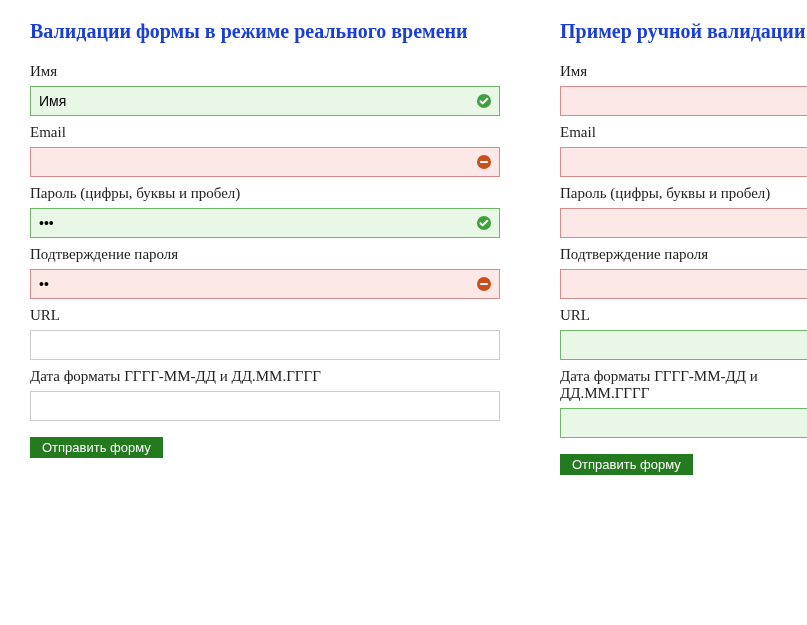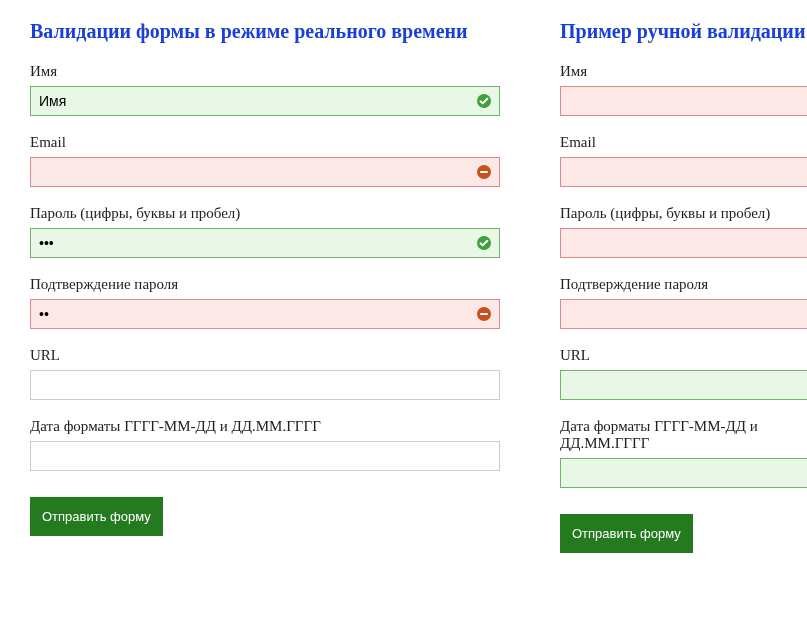--- a/index.html
+++ b/index.html
@@ -31,21 +31,21 @@
   }
   h2.heading {
     color: #1a3fd6;
     font-weight: bold;
     font-family: Georgia, "Times New Roman", serif;
     font-size: 20px;
     margin-bottom: 20px;
     white-space: nowrap;
   }
   .field {
-    margin-bottom: 18px;
+    margin-bottom: 8px;
   }
   .field label {
     display: block;
     margin-bottom: 6px;
     font-size: 15px;
     color: #222;
   }
   .input-wrap {
     position: relative;
     width: 100%;
@@ -81,21 +81,21 @@
     height: 16px;
   }
   .status-icon svg {
     display: block;
   }
   .btn {
     display: inline-block;
     background: #247a1e;
     color: #fff;
     border: none;
-    padding: 12px 12px;
+    padding: 3px 12px;
     font-size: 13px;
     font-family: Arial, sans-serif;
     cursor: pointer;
     margin-top: 8px;
   }
 </style>
 </head>
 <body>
 
 <div class="container">

